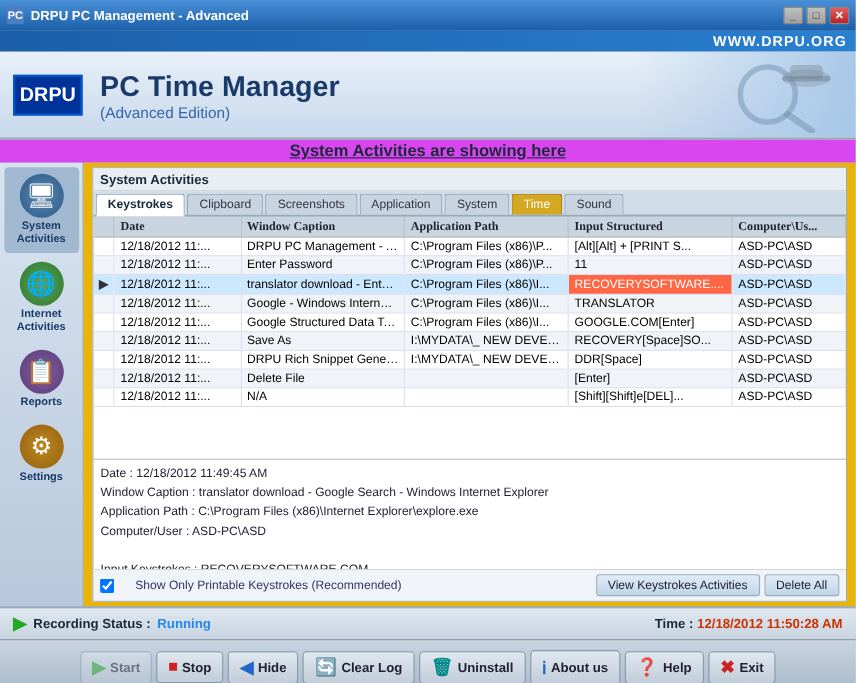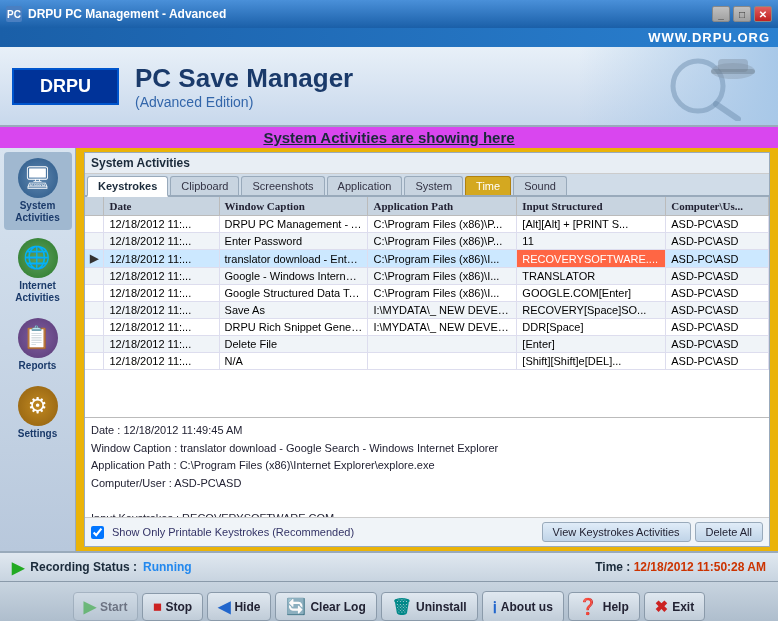--- a/index.html
+++ b/index.html
@@ -43,21 +43,21 @@
       height: 80px;
       border-bottom: 2px solid #9ab;
       position: relative;
       overflow: hidden;
     }
     .drpu-logo {
       background: #003399;
       color: white;
       font-size: 18px;
       font-weight: bold;
-      padding: 6px 26px;
+      padding: 6px 4px;
       border: 2px solid #0055cc;
       margin-right: 16px;
     }
     .header-title { flex: 1; }
     .header-title h1 { font-size: 26px; color: #1a3a6a; font-weight: bold; }
     .header-title h2 { font-size: 14px; color: #3366aa; font-weight: normal; }
     .header-graphic {
       position: absolute;
       right: 0; top: 0; bottom: 0;
       width: 200px;
@@ -222,21 +222,21 @@
 
     
     .checkbox-row {
       display: flex;
       align-items: center;
       justify-content: space-between;
       padding: 4px 6px;
       border-top: 1px solid #ccc;
       background: #f0f4f8;
     }
-    .checkbox-label { display: flex; align-items: center; gap: 8px; color: #336; font-size: 11px; }
+    .checkbox-label { display: flex; align-items: center; gap: 19px; color: #336; font-size: 11px; }
     .action-btns { display: flex; gap: 4px; }
     .act-btn {
       padding: 3px 10px;
       font-size: 11px;
       cursor: pointer;
       border: 1px solid #9ab;
       border-radius: 3px;
       background: linear-gradient(to bottom, #e0ecf8, #c0d4e8);
       color: #223;
     }
@@ -308,21 +308,21 @@
   </div>
 </div>
 
 <div class="watermark-banner">
   <span>WWW.DRPU.ORG</span>
 </div>
 
 <div class="header">
   <div class="drpu-logo">DRPU</div>
   <div class="header-title">
-    <h1>PC Save Manager</h1>
+    <h1>PC Time Manager</h1>
     <h2>(Advanced Edition)</h2>
   </div>
   <div class="header-graphic">
     <svg width="120" height="70" viewBox="0 0 120 70">
       <circle cx="50" cy="35" r="25" fill="none" stroke="#7090b0" stroke-width="5" opacity="0.5"></circle>
       <line x1="68" y1="53" x2="90" y2="68" stroke="#7090b0" stroke-width="6" stroke-linecap="round" opacity="0.5"></line>
 
       <ellipse cx="85" cy="20" rx="22" ry="8" fill="#8899aa" opacity="0.4"></ellipse>
       <rect x="70" y="8" width="30" height="13" rx="4" fill="#778899" opacity="0.4"></rect>
       <rect x="63" y="18" width="44" height="5" rx="3" fill="#667788" opacity="0.4"></rect>

